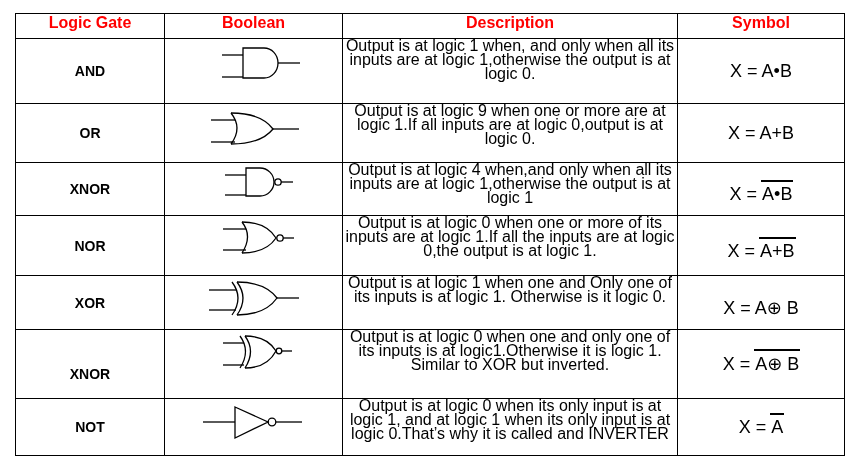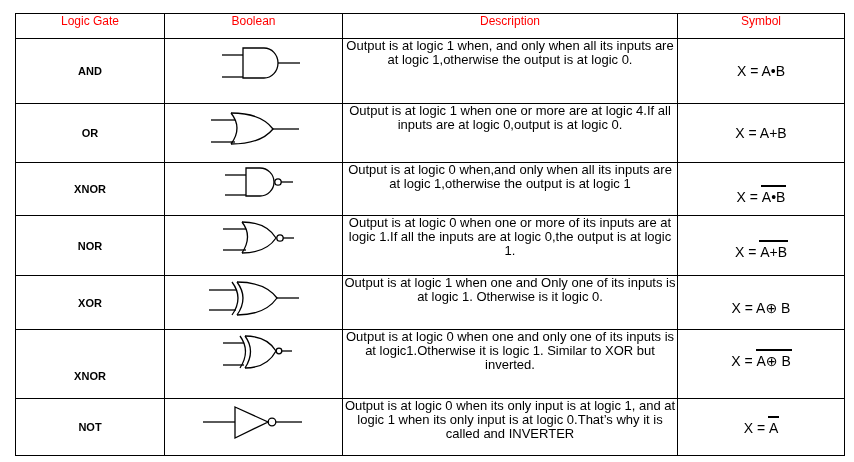--- a/index.html
+++ b/index.html
@@ -6,24 +6,24 @@
   body { width: 854px; height: 462px; position: relative; overflow: hidden;
          font-family: "Liberation Sans", sans-serif; color: #000; }
   table.gates {
     position: absolute; left: 15px; top: 13px;
     border-collapse: collapse; table-layout: fixed;
     width: 829px;
   }
   table.gates td, table.gates th {
     border: 1.5px solid #000; padding: 0; text-align: center;
   }
-  th { color: #ff0000; font-weight: normal; font-size: 12px; height: 24px; vertical-align: top; padding-top: 1px; }
-  td.gate { font-weight: bold; font-size: 11px; margin-top: 16px; }
-  td.desc { font-size: 13px; line-height: 14px; vertical-align: top; padding: 1px 4px 0 4px; }
-  td.bool { font-size: 14px; vertical-align: middle; }
+  th { color: #ff0000; font-weight: bold; font-size: 16px; height: 24px; vertical-align: top; padding-top: 1px; }
+  td.gate { font-weight: bold; font-size: 14px; margin-top: 16px; }
+  td.desc { font-size: 16px; line-height: 14px; vertical-align: top; padding: 1px 4px 0 4px; }
+  td.bool { font-size: 18px; vertical-align: middle; }
   td.sym { vertical-align: top; }
   .ovwrap { position: relative; display: inline-block; }
   .ovwrap::before { content: ""; position: absolute; left: -1px; right: -1px; top: -4px; height: 2px; background: #000; }
   svg { display: block; margin: 0 auto; }
 </style>
 </head>
 <body>
 
 <table class="gates">
   <colgroup>
@@ -64,40 +64,40 @@
       <svg width="130" height="45" viewBox="0 0 130 45" style="margin-top:6px">
         <g fill="none" stroke="#000" stroke-width="1.3">
           <line x1="22" y1="10" x2="46" y2="10"></line>
           <line x1="22" y1="32" x2="46" y2="32"></line>
           <path d="M42 3 Q54 18 42 34"></path>
           <path d="M42 3 Q72 3 84 19 Q72 34 42 34"></path>
           <line x1="84" y1="19" x2="110" y2="19"></line>
         </g>
       </svg>
     </td>
-    <td class="desc">Output is at logic 1 when one or more are at logic 4.If all inputs are at logic 0,output is at logic 0.</td>
+    <td class="desc">Output is at logic 9 when one or more are at logic 1.If all inputs are at logic 0,output is at logic 0.</td>
     <td class="bool">
       <span>X = </span><span>A+B</span>
     </td>
   </tr>
 
   <tr style="height:53px">
     <td class="gate">XNOR</td>
     <td class="sym">
       <svg width="120" height="40" viewBox="0 0 120 40" style="margin-top:4px">
         <g fill="none" stroke="#000" stroke-width="1.3">
           <line x1="31" y1="8" x2="52" y2="8"></line>
           <line x1="31" y1="28" x2="52" y2="28"></line>
           <path d="M52 1 H66 A14 14 0 0 1 66 29 H52 Z"></path>
           <circle cx="84" cy="15" r="3.2"></circle>
           <line x1="87" y1="15" x2="99" y2="15"></line>
         </g>
       </svg>
     </td>
-    <td class="desc">Output is at logic 0 when,and only when all its inputs are at logic 1,otherwise the output is at logic 1</td>
+    <td class="desc">Output is at logic 4 when,and only when all its inputs are at logic 1,otherwise the output is at logic 1</td>
     <td class="bool" style="vertical-align:bottom;padding-bottom:10px">
       <span>X = </span><span class="ovwrap">A•B</span>
     </td>
   </tr>
 
   <tr style="height:60px">
     <td class="gate">NOR</td>
     <td class="sym">
       <svg width="120" height="42" viewBox="0 0 120 42" style="margin-top:3px">
         <g fill="none" stroke="#000" stroke-width="1.3">

